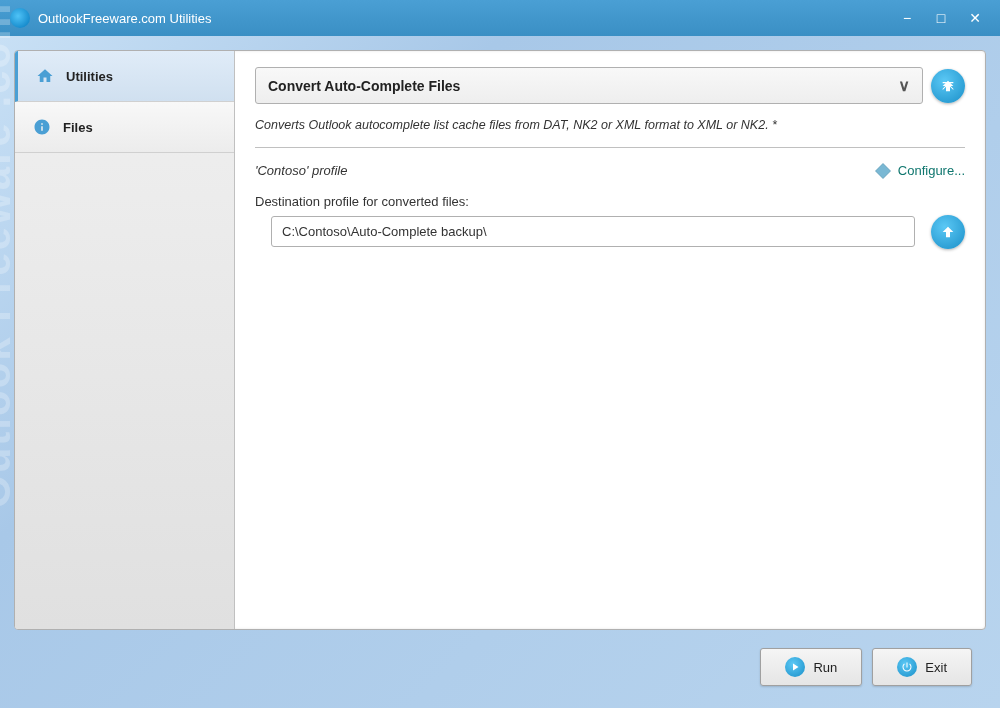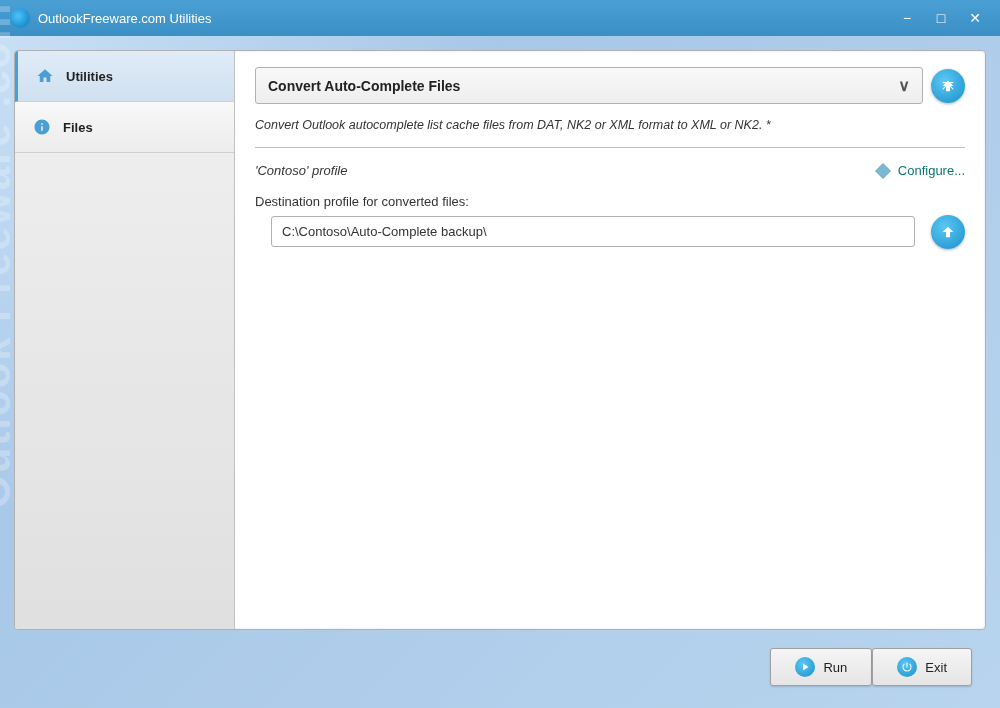--- a/index.html
+++ b/index.html
@@ -263,21 +263,21 @@
       outline: none;
     }
 
     
     .bottom-bar {
       display: flex;
       justify-content: flex-end;
       align-items: flex-end;
       padding: 8px 14px;
       background: transparent;
-      gap: 0;
+      gap: 10px;
     }
 
     .action-btn {
       display: flex;
       align-items: center;
       gap: 8px;
       padding: 8px 24px;
       border: 1px solid #a0a0a0;
       border-radius: 3px;
       background: linear-gradient(to bottom, #f5f5f5, #e5e5e5);
@@ -350,21 +350,21 @@
           <span class="dropdown-arrow">∨</span>
         </div>
         <button class="upload-btn-round">
           <svg width="16" height="16" viewBox="0 0 24 24" fill="white">
             <path d="M4 16v2h16v-2H4zm0-10v2l8 8 8-8V6l-8 8-8-8z" transform="scale(1,-1) translate(0,-24)"></path>
             <path d="M12 4l-8 8h5v8h6v-8h5z"></path>
           </svg>
         </button>
       </div>
 
-      <p class="description">Convert Outlook autocomplete list cache files from DAT, NK2 or XML format to XML or NK2. *</p>
+      <p class="description">Converts Outlook autocomplete list cache files from DAT, NK2 or XML format to XML or NK2. *</p>
 
       <hr class="divider">
 
       <div class="profile-row">
         <span class="profile-label">'Contoso' profile</span>
         <button class="configure-btn">
           <svg class="configure-icon" viewBox="0 0 24 24" fill="none">
             <polygon points="12,2 22,12 12,22 2,12" fill="#7ab8d4" stroke="#5a98b4" stroke-width="1"></polygon>
           </svg>
           <span>Configure...</span>

